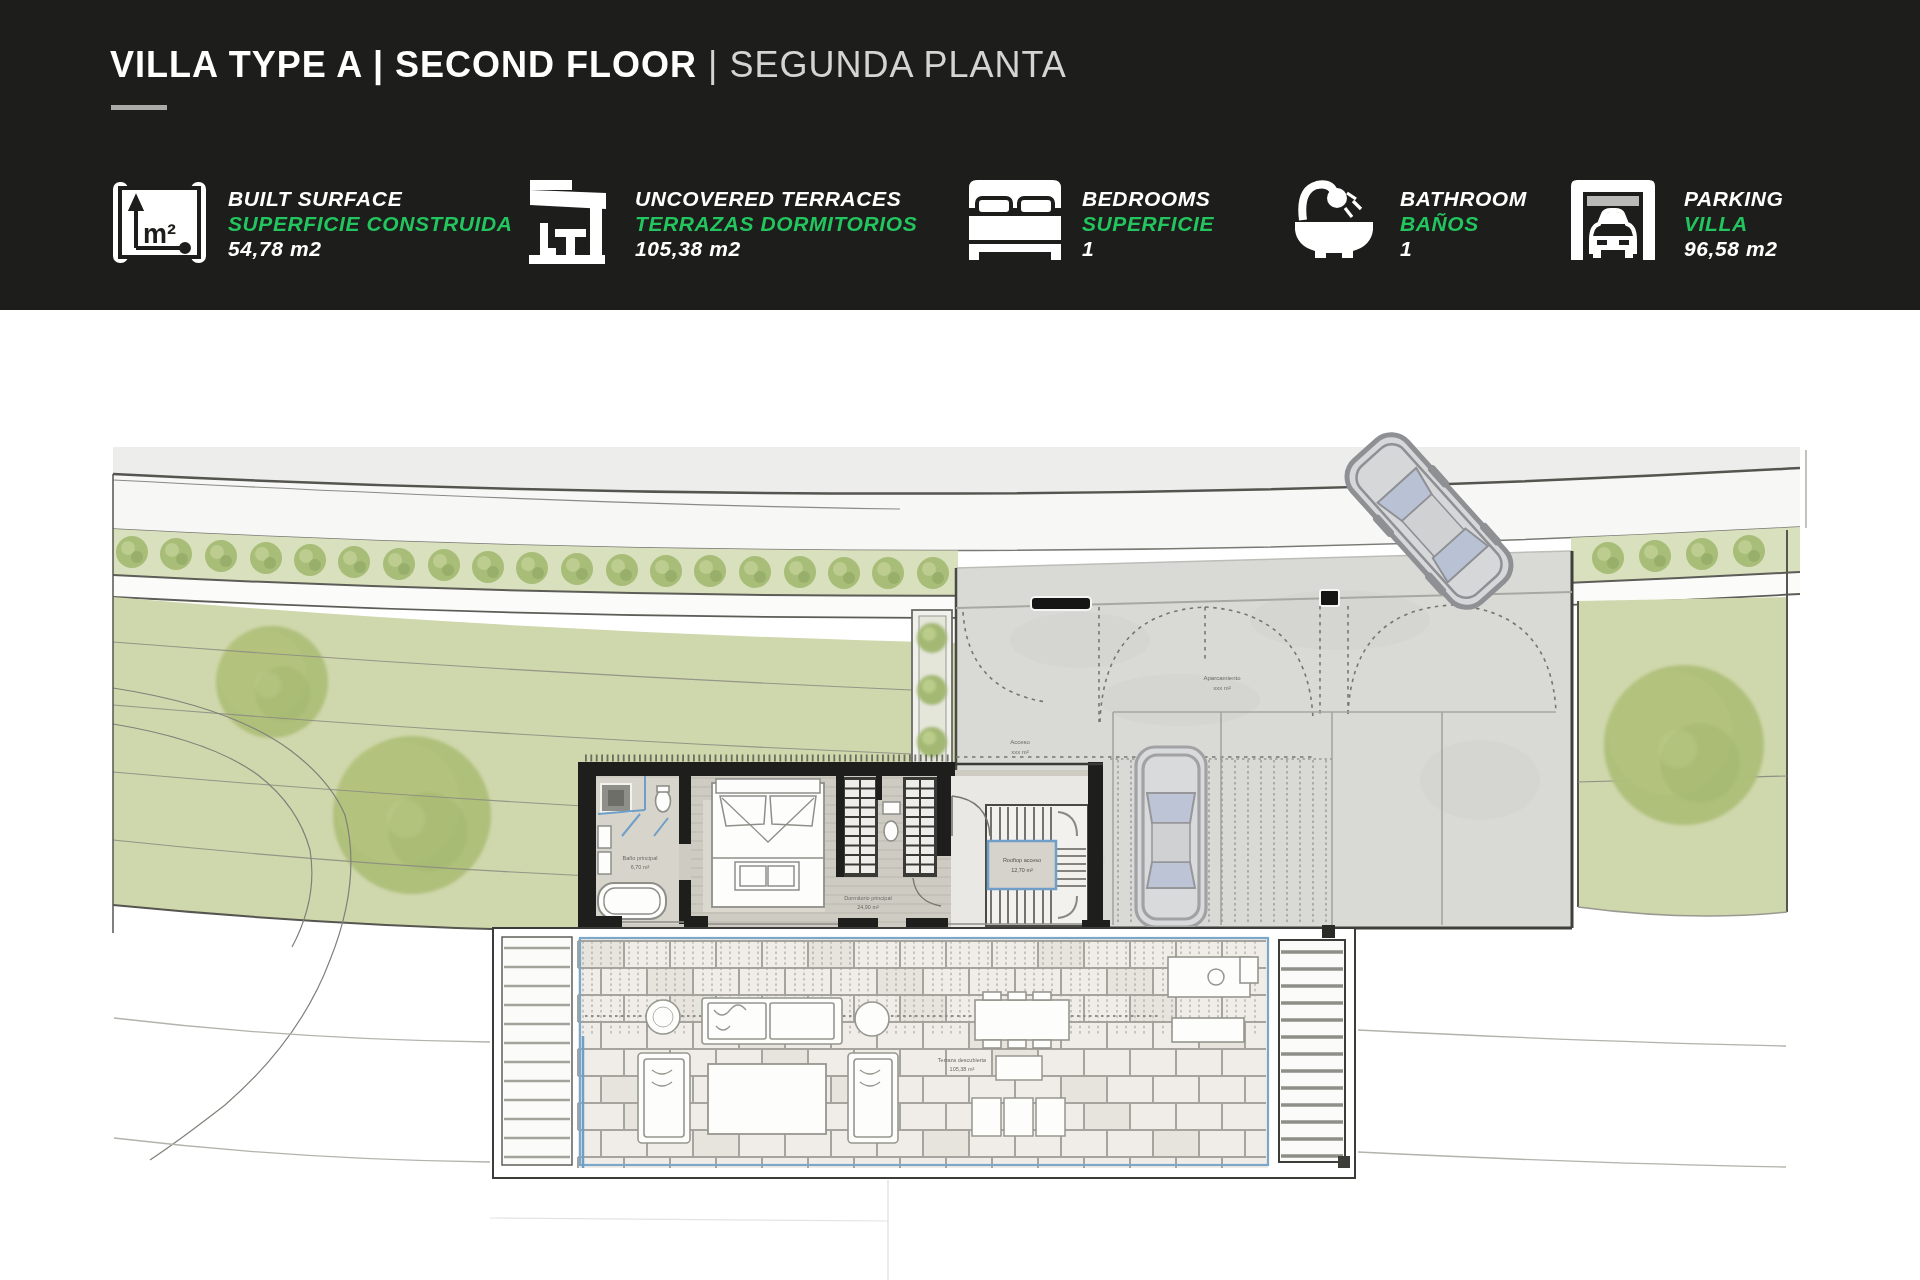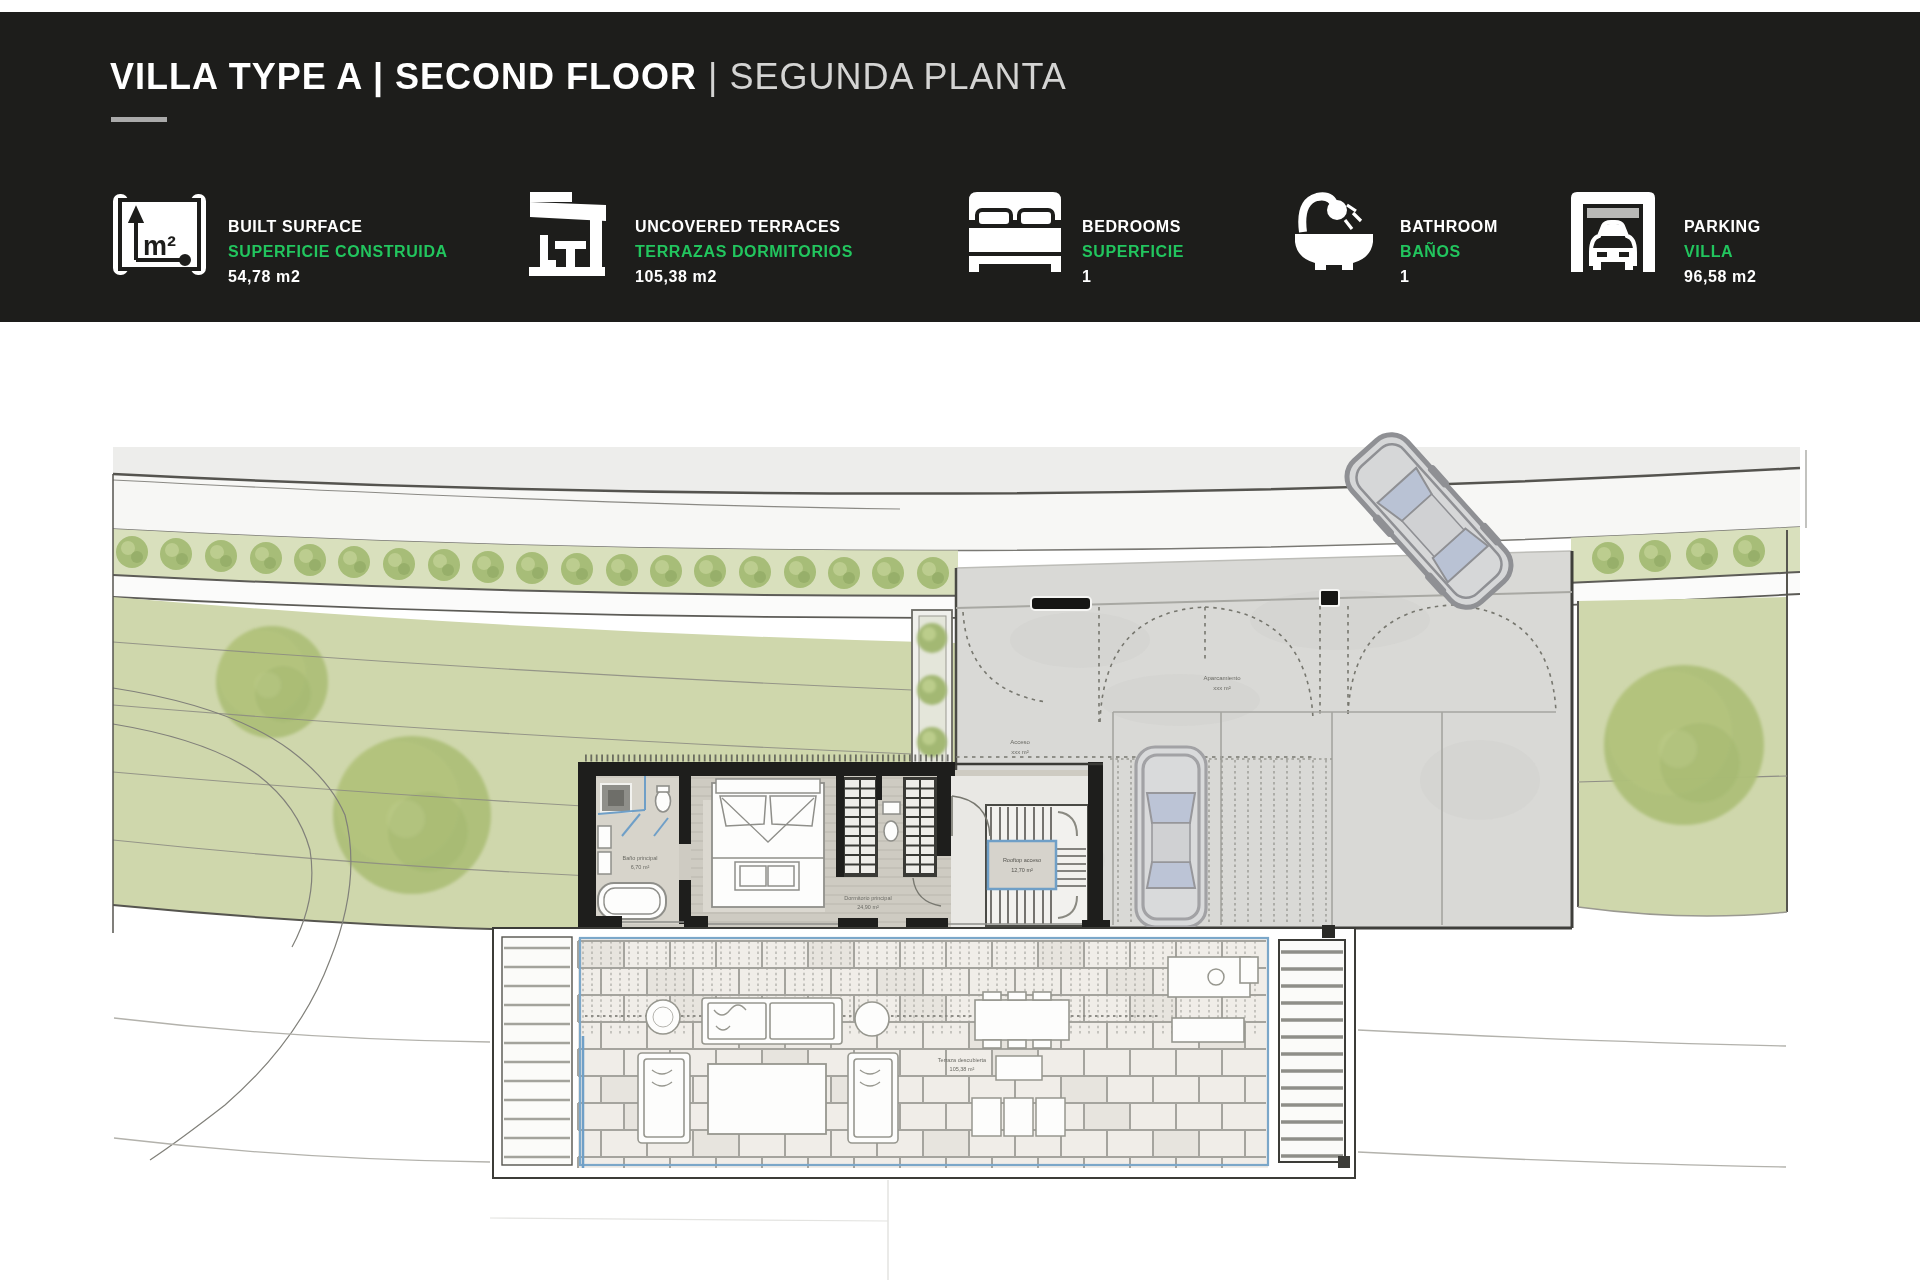--- a/index.html
+++ b/index.html
@@ -1,23 +1,23 @@
 <!DOCTYPE html>
 <html><head><meta charset="utf-8">
 <style>
 html,body{margin:0;padding:0;background:#ffffff;width:1920px;height:1280px;overflow:hidden;}
 *{box-sizing:border-box;}
 body{font-family:"Liberation Sans",sans-serif;}
 #page{position:absolute;left:0;top:0;width:1920px;height:1280px;background:#ffffff;}
-#header{position:absolute;left:0;top:0;width:1920px;height:310px;background:#1d1d1b;margin-top:12px;}
+#header{position:absolute;left:0;top:0;width:1920px;height:310px;background:#1d1d1b;}
 .title{position:absolute;left:110px;top:44px;font-size:36px;font-weight:bold;color:#ffffff;letter-spacing:1px;white-space:nowrap;}
 .title .es{color:#d4d4d3;font-weight:normal;}
 .dash{position:absolute;left:111px;top:105px;width:56px;height:5px;background:#aaaaaa;}
 .stat{position:absolute;}
-.stxt{position:absolute;top:202px;font-size:16px;font-weight:bold;color:#ffffff;letter-spacing:0.6px;line-height:25px;white-space:nowrap;}
+.stxt{position:absolute;top:186px;font-size:21px;font-weight:bold;color:#ffffff;letter-spacing:0.6px;line-height:25px;white-space:nowrap;font-style:italic;}
 .stxt .g{color:#22c55e;}
 </style></head>
 <body>
 <div id="page">
 
 <div id="header">
 
 <div class="title">VILLA TYPE A | SECOND FLOOR <span class="es">| SEGUNDA PLANTA</span></div>
 
 <div class="dash"></div>

